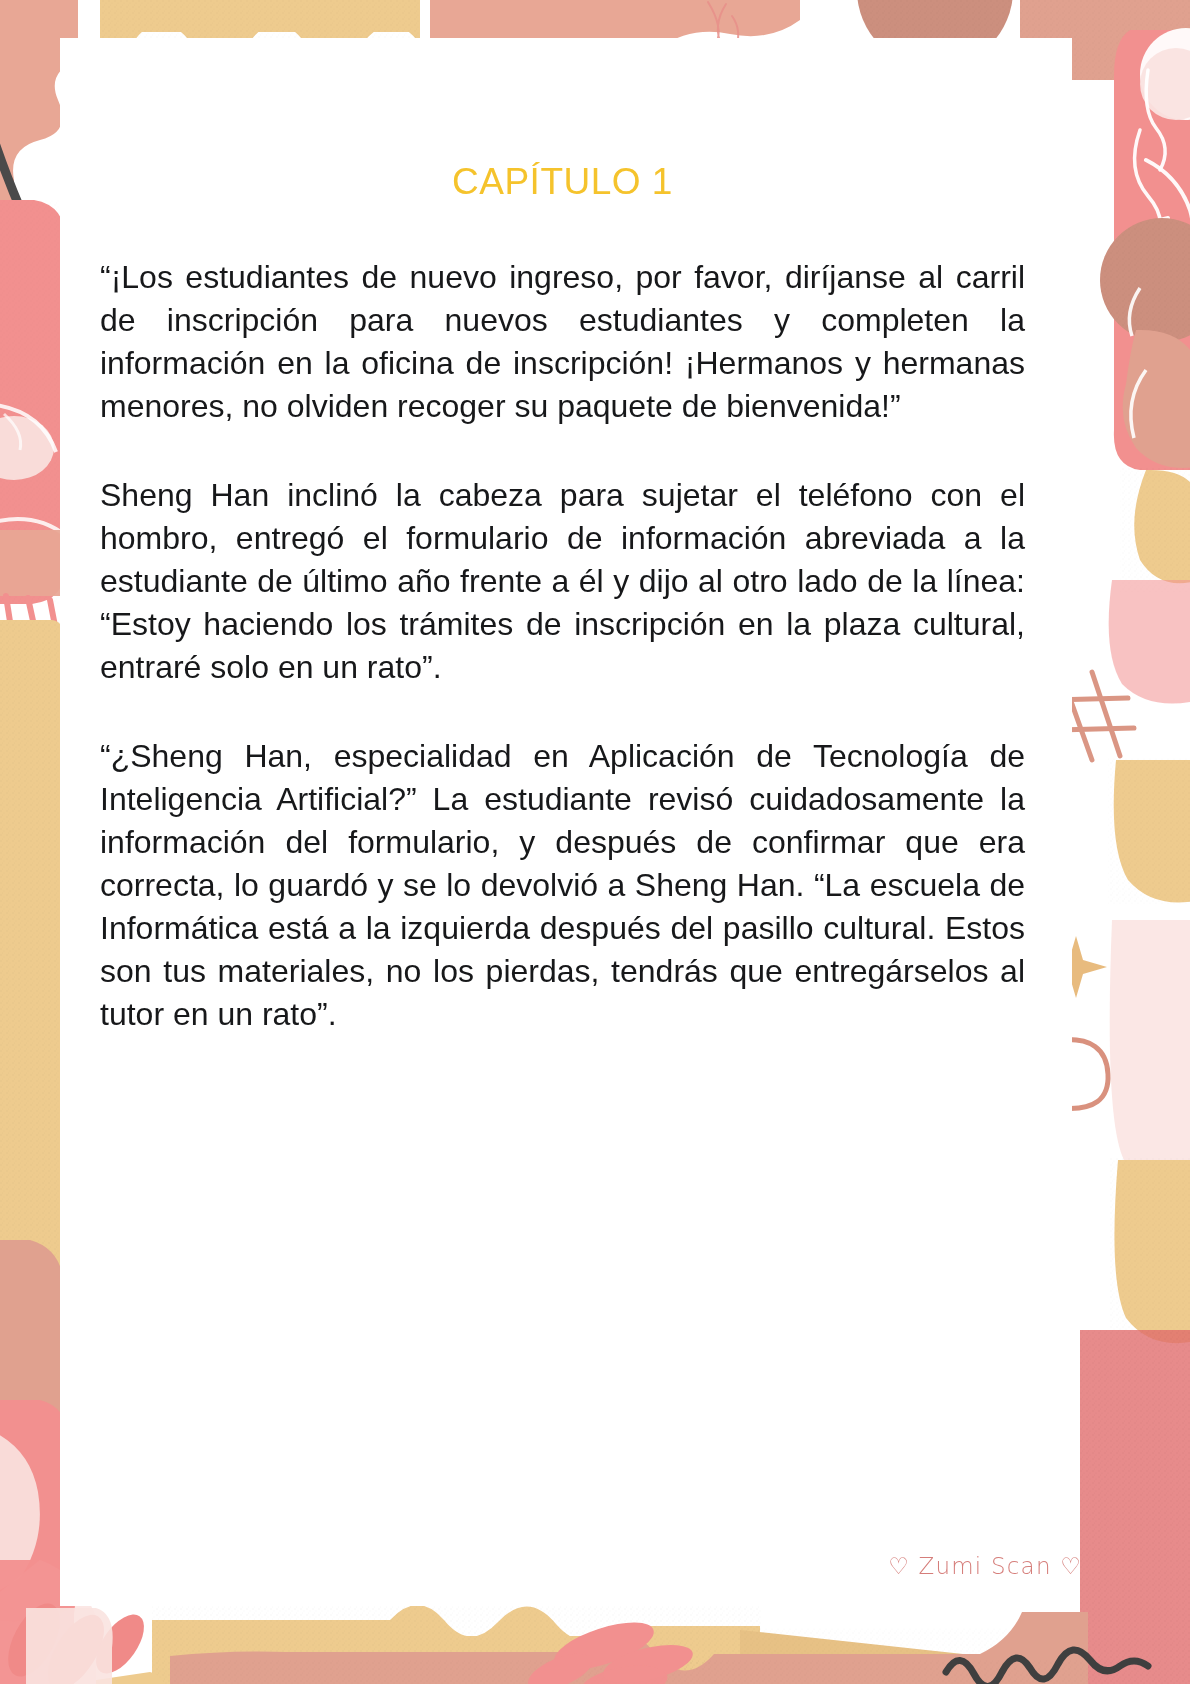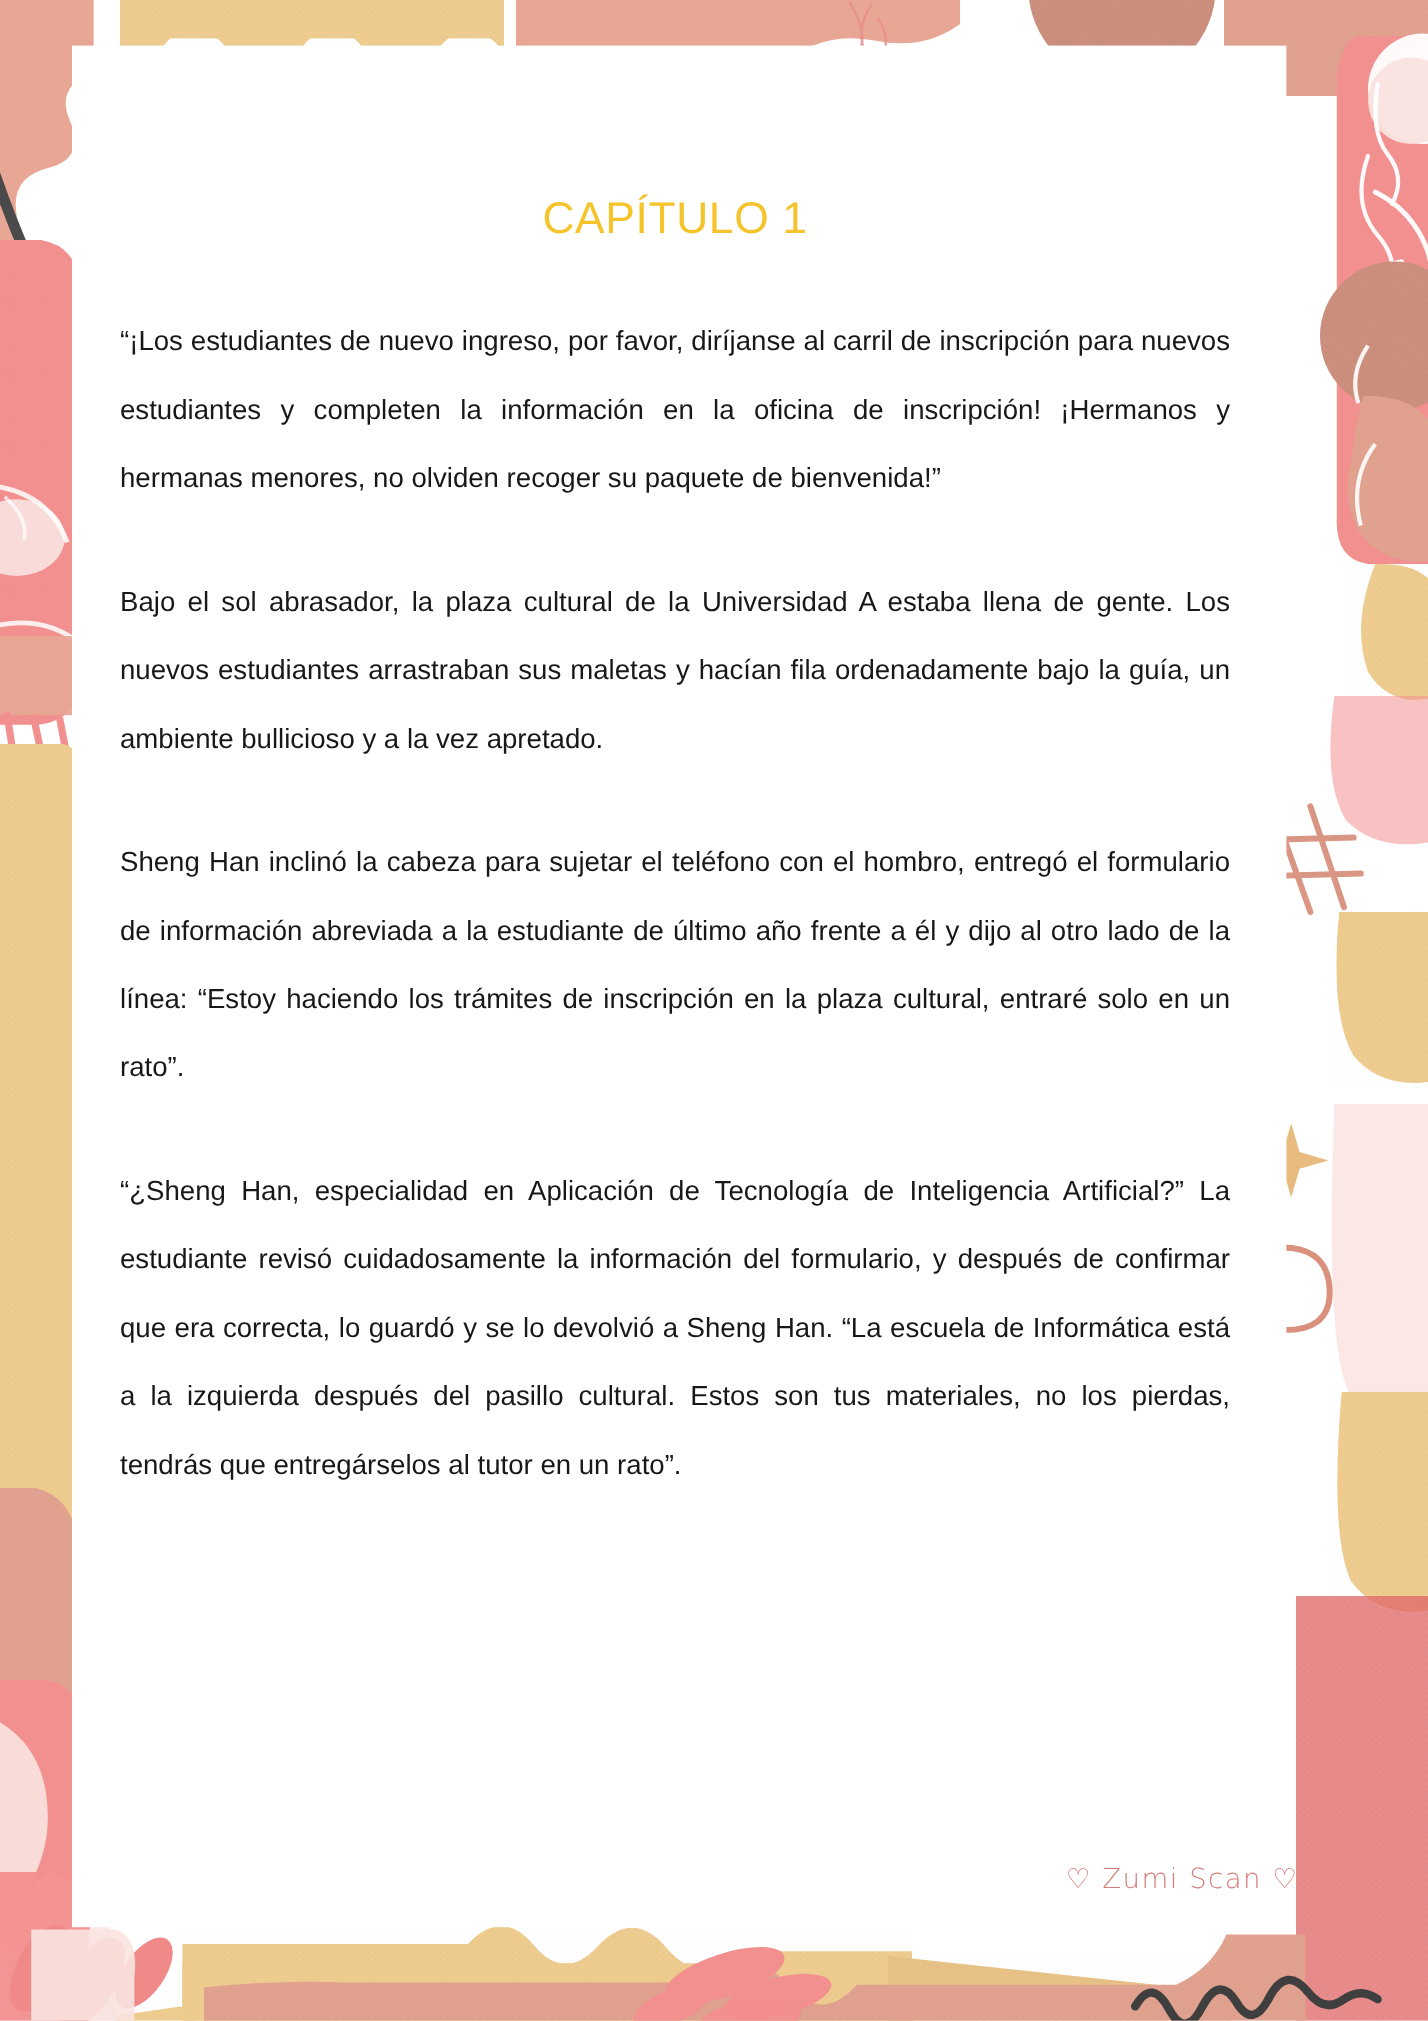--- a/index.html
+++ b/index.html
@@ -63,22 +63,22 @@
     margin: 0 0 52px 0;
     line-height: 1.2;
   }
 
   .body-text {
     margin: 0;
   }
 
   .para {
     margin: 0 0 46px 0;
-    font-size: 23px;
-    line-height: 57px;
+    font-size: 32px;
+    line-height: 43px;
     color: #17181a;
     text-align: justify;
     text-justify: inter-word;
     font-weight: 400;
     hyphens: none;
   }
   .para:last-child {
     margin-bottom: 0;
   }
 
@@ -253,21 +253,20 @@
   </div>
 
   <div class="paper-mask"></div>
 
   <div class="content">
 
     <h1 class="chapter-title">CAPÍTULO 1</h1>
 
     <div class="body-text">
       <p class="para">“¡Los estudiantes de nuevo ingreso, por favor, diríjanse al carril de inscripción para nuevos estudiantes y completen la información en la oficina de inscripción! ¡Hermanos y hermanas menores, no olviden recoger su paquete de bienvenida!”</p>
-      <p class="para">Bajo el sol abrasador, la plaza cultural de la Universidad A estaba llena de gente. Los nuevos estudiantes arrastraban sus maletas y hacían fila ordenadamente bajo la guía, un ambiente bullicioso y a la vez apretado.</p>
       <p class="para">Sheng Han inclinó la cabeza para sujetar el teléfono con el hombro, entregó el formulario de información abreviada a la estudiante de último año frente a él y dijo al otro lado de la línea: “Estoy haciendo los trámites de inscripción en la plaza cultural, entraré solo en un rato”.</p>
       <p class="para">“¿Sheng Han, especialidad en Aplicación de Tecnología de Inteligencia Artificial?” La estudiante revisó cuidadosamente la información del formulario, y después de confirmar que era correcta, lo guardó y se lo devolvió a Sheng Han. “La escuela de Informática está a la izquierda después del pasillo cultural. Estos son tus materiales, no los pierdas, tendrás que entregárselos al tutor en un rato”.</p>
     </div>
   </div>
 
   <div class="watermark">♡ Zumi Scan ♡</div>
 
 </div>
 
 </body></html>

